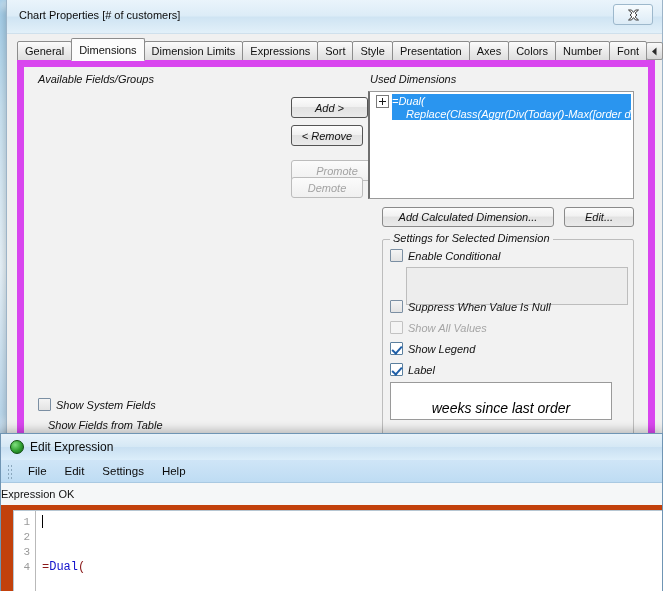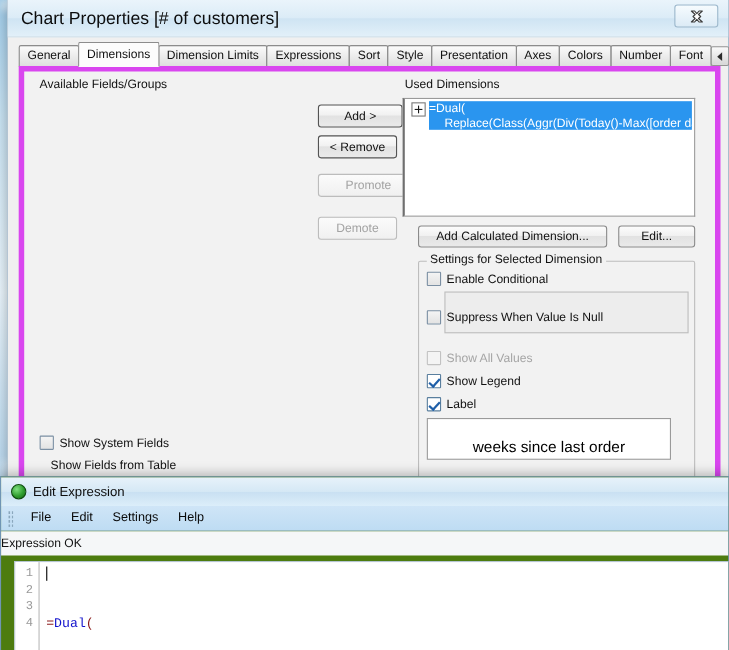--- a/index.html
+++ b/index.html
@@ -36,21 +36,21 @@
     box-shadow: 0 2px 10px rgba(0,0,0,.25);
   }
   #cp-titlebar {
     height: 34px;
     background: linear-gradient(180deg,#eaf4fb 0%,#dcecf7 48%,#cfe4f3 52%,#e2f0f9 100%);
     border-bottom: 1px solid #cfe0ec;
     position: relative;
   }
   #cp-title {
     position: absolute; left: 12px; top: 9px;
-    font-size: 16px; color: #0c0c0c;
+    font-size: 11px; color: #0c0c0c;
     white-space: nowrap;
   }
   #cp-close {
     position: absolute; right: 9px; top: 4px;
     width: 40px; height: 21px;
     background: linear-gradient(180deg,#f6fbfe,#dcebf6);
     border: 1px solid #9db8cc;
     border-radius: 3px;
     display: flex; align-items: center; justify-content: center;
     cursor: pointer;
@@ -96,21 +96,22 @@
     border-radius: 2px;
     display: flex; align-items: center; justify-content: center;
     cursor: pointer;
   }
 
   
   #tabbody {
     position: absolute; left: 10px; top: 60px;
     width: 638px; height: 384px;
     background: #f2f2f2;
-    border: 5px solid #d946ef;
+    border: 7px solid #d946ef;
+    font-style: italic;
   }
 
   .grp-label {
     position: absolute;
     font-size: 11px; color: #111;
     white-space: nowrap;
   }
 
   
   #avail-list {
@@ -140,21 +141,21 @@
     cursor: pointer;
     white-space: nowrap;
   }
   .btn.strong { border-color: #545454; }
   .btn.disabled { color: #a3a3a3; border-color: #bcbcbc;
     background: linear-gradient(180deg,#fbfbfb,#f0f0f0); cursor: default; }
 
   #btn-add    { position:absolute; left:267px; top:30px;  width:77px; height:21px; }
   #btn-remove { position:absolute; left:267px; top:58px;  width:72px; height:21px; }
   #btn-promote{ position:absolute; left:267px; top:93px;  width:92px; height:21px; }
-  #btn-demote { position:absolute; left:267px; top:132px; width:72px; height:21px; }
+  #btn-demote { position:absolute; left:267px; top:110px; width:72px; height:21px; }
 
   
   #used-list {
     position: absolute;
     left: 344px; top: 24px;
     width: 266px; height: 108px;
     background: #fff;
     border: 1px solid #9a9a9a;
     border-left: 2px solid #6f6f6f;
     overflow: hidden;
@@ -269,21 +270,21 @@
   #comment-lbl {
     position: absolute; left: 366px; top: 418px;
     font-size: 11px; color: #111;
   }
 
   
   #editexpr {
     position: absolute;
     left: 0px; top: 433px;
     width: 663px; height: 158px;
-    background: #4d7c0f;
+    background: #c2410c;
     border: 1px solid #6f95b4;
     border-bottom: none;
     box-shadow: 0 -2px 10px rgba(0,0,0,.28);
   }
   #ee-titlebar {
     height: 26px;
     background: linear-gradient(180deg,#e7f2fa 0%,#d5e8f5 50%,#c9e0f2 52%,#dceefa 100%);
     position: relative;
   }
   #ee-icon {
@@ -439,21 +440,21 @@
     <div id="settings-box"></div>
     <div id="settings-legend">Settings for Selected Dimension</div>
 
     <div class="cbrow" style="left:366px;top:182px;">
       <span class="cbox"></span>
       <span>Enable Conditional</span>
     </div>
 
     <div class="txtinput disabled" style="left:382px;top:200px;width:222px;height:23px;"></div>
 
-    <div class="cbrow" style="left:366px;top:217px;">
+    <div class="cbrow" style="left:366px;top:233px;">
       <span class="cbox"></span>
       <span>Suppress When Value Is Null</span>
     </div>
 
     <div class="cbrow disabled" style="left:366px;top:254px;">
       <span class="cbox dim"></span>
       <span>Show All Values</span>
     </div>
 
     <div class="cbrow" style="left:366px;top:275px;">

